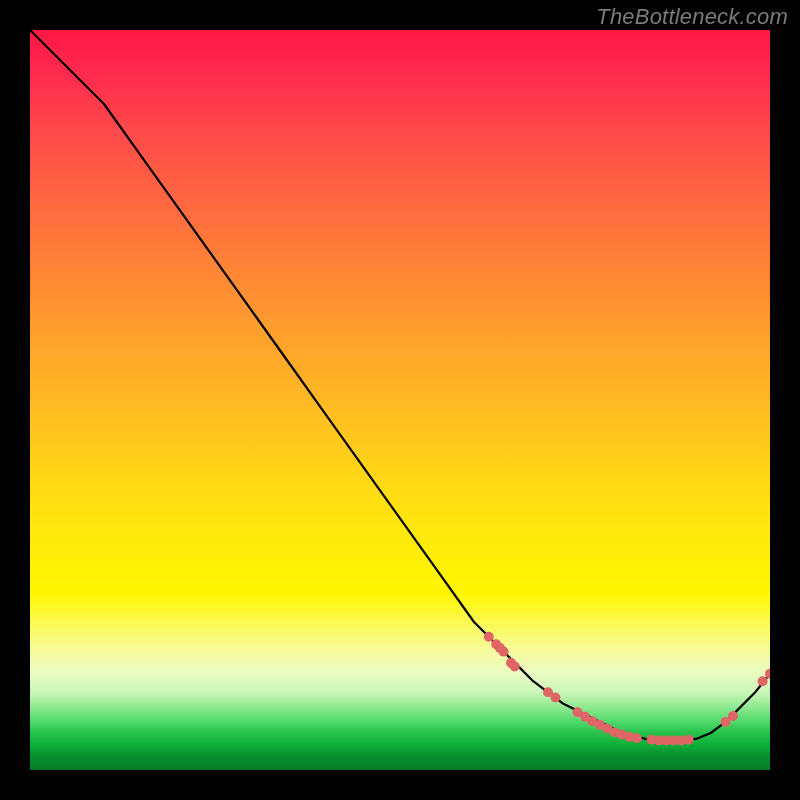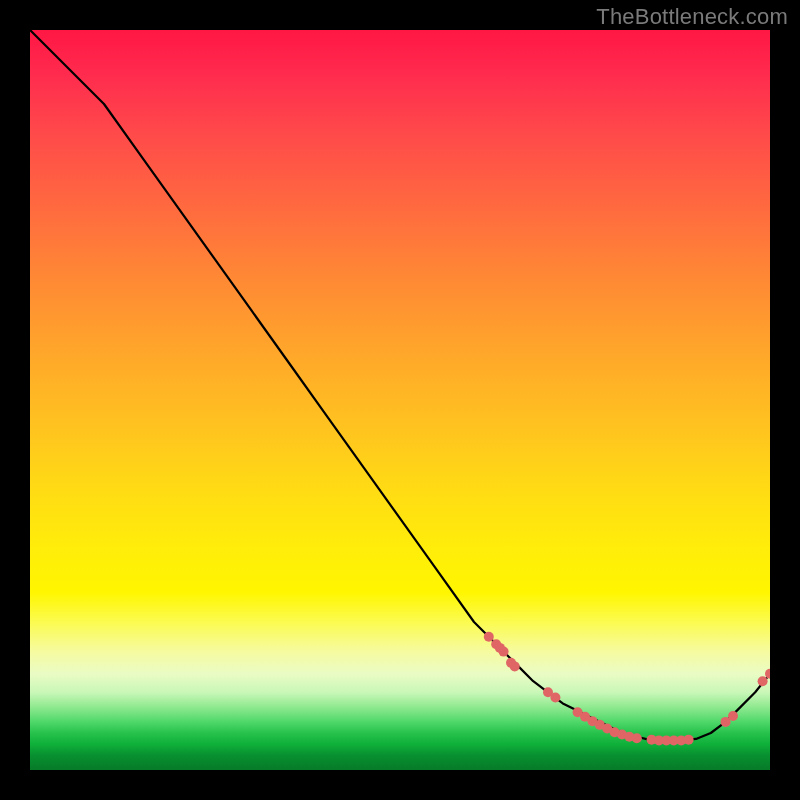--- a/index.html
+++ b/index.html
@@ -19,20 +19,21 @@
   }
   .watermark {
     position: absolute;
     top: 4px;
     right: 12px;
     color: #7a7a7a;
     font-size: 22px;
     font-weight: 500;
     letter-spacing: 0.2px;
     z-index: 10;
+    font-style: italic;
   }
   .plot-area {
     position: absolute;
     left: 30px;
     top: 30px;
     width: 740px;
     height: 740px;
     
     background: linear-gradient(
       to bottom,

